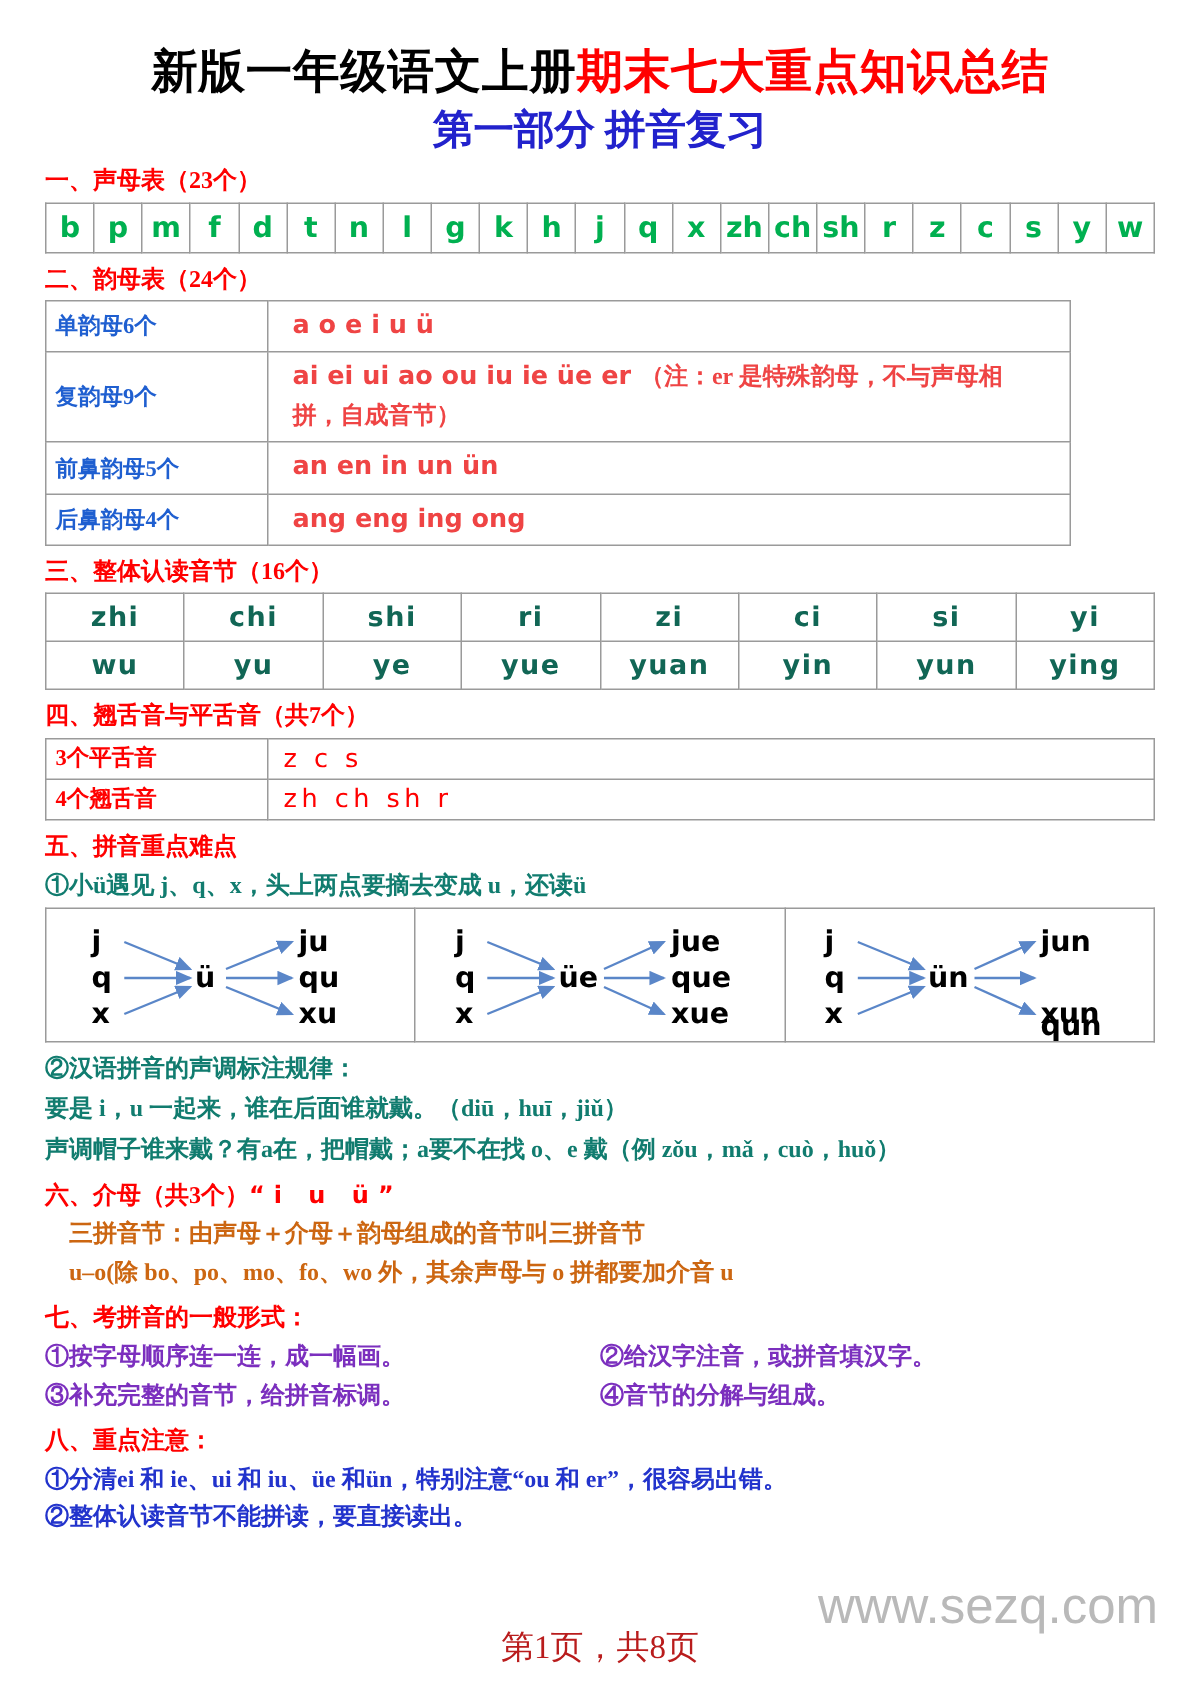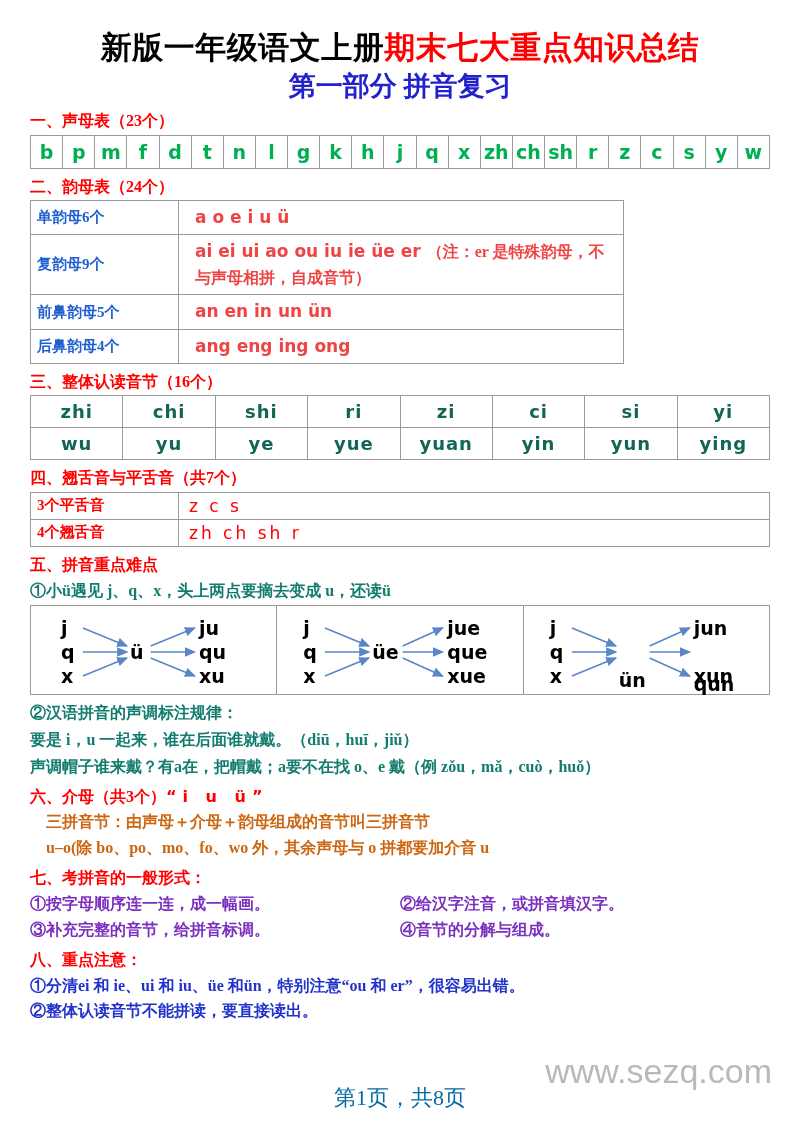--- a/index.html
+++ b/index.html
@@ -74,21 +74,21 @@
     font-size: 19px;
     font-weight: bold;
     color: #00B050;
     height: 28px;
     font-family: "DejaVu Sans", sans-serif;
   }
 
   
   table.vowels {
     border-collapse: collapse;
-    width: 594px;
+    width: 684px;
     table-layout: fixed;
   }
   table.vowels td {
     border: 1px solid #9a9a9a;
     vertical-align: middle;
   }
   td.v-label {
     width: 135px;
     font-size: 15px;
     font-weight: bold;
@@ -238,21 +238,21 @@
   .footer {
     position: absolute;
     left: 0;
     bottom: 18px;
     width: 800px;
     text-align: center;
   }
   .page-num {
     display: inline-block;
     font-size: 22px;
-    color: #0369a1;
+    color: #b91c1c;
     font-family: "Liberation Serif", "DejaVu Serif", serif;
   }
   .watermark {
     position: absolute;
     right: 28px;
     bottom: 40px;
     font-size: 34px;
     color: #b9b9b9;
     font-family: "Liberation Sans", "DejaVu Sans", sans-serif;
     letter-spacing: 0px;
@@ -431,21 +431,21 @@
                 <line x1="48" y1="46" x2="92" y2="46"></line>
                 <line x1="48" y1="70" x2="92" y2="52"></line>
                 <line x1="126" y1="40" x2="166" y2="22"></line>
                 <line x1="126" y1="46" x2="166" y2="46"></line>
                 <line x1="126" y1="52" x2="166" y2="70"></line>
               </g>
             </svg>
             <span class="dg-lbl" style="left:26px; top:11px;">j</span>
             <span class="dg-lbl" style="left:26px; top:35px;">q</span>
             <span class="dg-lbl" style="left:26px; top:59px;">x</span>
-            <span class="dg-lbl" style="left:95px; top:35px;margin-top:28px;">ün</span>
+            <span class="dg-lbl" style="left:95px; top:35px;">ün</span>
             <span class="dg-lbl" style="left:170px; top:11px;">jun</span>
             <span class="dg-lbl" style="left:170px; top:35px;margin-top:32px;">qun</span>
             <span class="dg-lbl" style="left:170px; top:59px;">xun</span>
           </div>
         </td>
       </tr>
     </tbody>
   </table>
 
   <div class="teal-line" style="margin-top:6px;">②汉语拼音的声调标注规律：</div>

